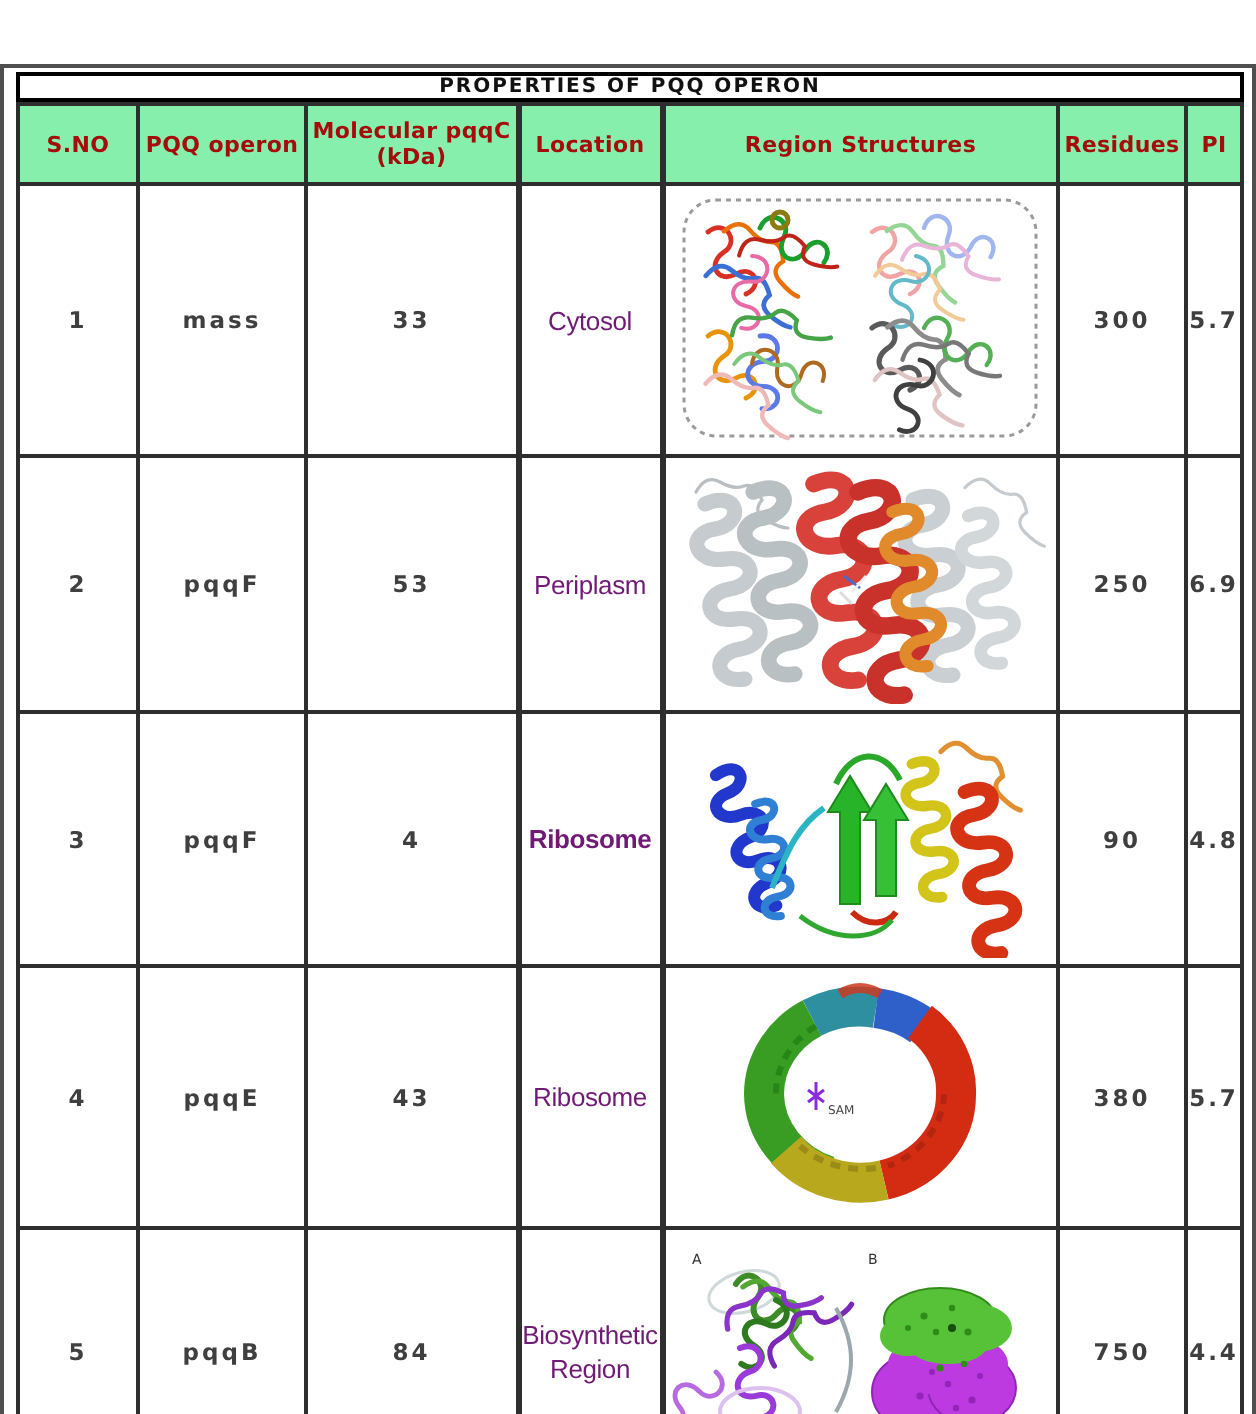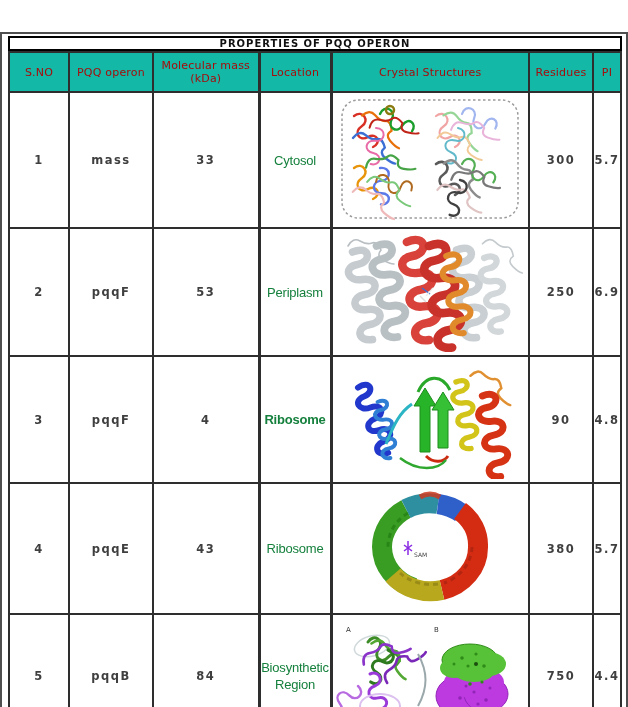--- a/index.html
+++ b/index.html
@@ -19,31 +19,31 @@
   table.props{
     width:612px;border-collapse:collapse;table-layout:fixed;
     border:2px solid #262626;
   }
   table.props th, table.props td{
     border:2px solid #2e2e2e;
     text-align:center;vertical-align:middle;
     overflow:hidden;padding:0;
   }
   thead th{
-    background:#14b8a6;color:#a50d0d;
-    font-size:11px;font-weight:normal;line-height:13px;
+    background:#86efac;color:#a50d0d;
+    font-size:11px;font-weight:bold;line-height:13px;
     height:38px;letter-spacing:.2px;
     border-bottom-width:3px;
   }
   td.cell-num, td.cell-operon{
     color:#3f3f3f;font-weight:bold;font-size:11.5px;letter-spacing:1.5px;
   }
   td.cell-loc{
     font-family:"Liberation Sans",sans-serif;
-    color:#15803d;font-size:13px;text-align:left;
+    color:#701a75;font-size:13px;text-align:left;
     padding-left:6px;line-height:17px;letter-spacing:-.2px;
   }
   tr.r3 td.cell-loc{font-weight:bold;}
   .b3l{border-left-width:3px !important;}
   td.cell-structure{background:#fff;padding:1px;}
   td.cell-structure svg{display:block;margin:0 auto;}
   tr.r1 td{height:134px;} tr.r2 td{height:126px;} tr.r3 td{height:125px;}
   tr.r4 td{height:129px;} tr.r5 td{height:121px;}
   tr.sliver td{height:9px;}
   .defs{position:absolute;width:0;height:0;overflow:hidden;}
@@ -70,23 +70,23 @@
         <col style="width:106px">
       <col style="width:72px">
         <col style="width:198px">
         <col style="width:64px">
       <col style="width:28px">
     </colgroup>
     <thead>
       <tr>
         <th>S.NO</th>
         <th>PQQ operon</th>
-        <th>Molecular mass (kDa)</th>
+        <th>Molecular pqqC (kDa)</th>
         <th class="b3l">Location</th>
-        <th class="b3l">Crystal Structures</th>
+        <th class="b3l">Region Structures</th>
         <th>Residues</th>
         <th>PI</th>
       </tr>
     </thead>
     <tbody>
 
       <tr class="r1">
         <td class="cell-num">1</td>
         <td class="cell-operon">mass</td>
         <td class="cell-num">33</td>

